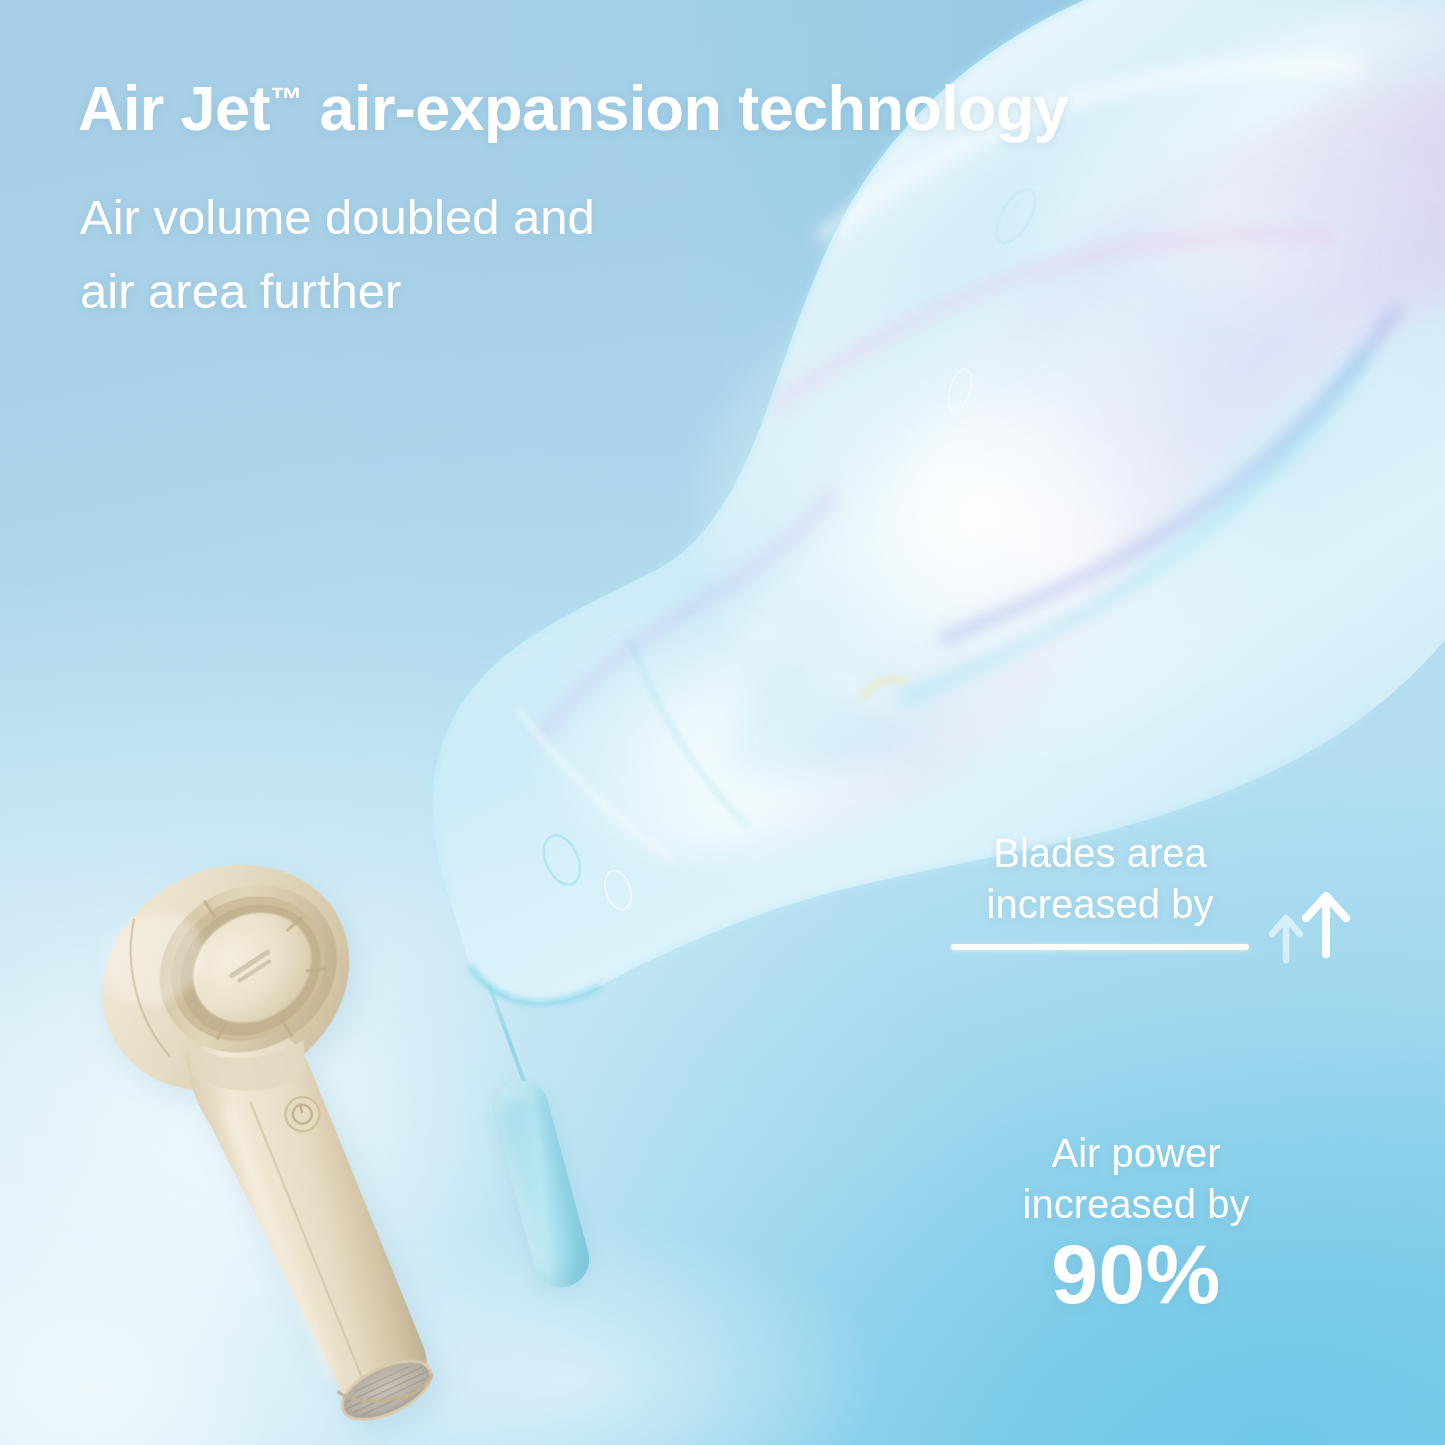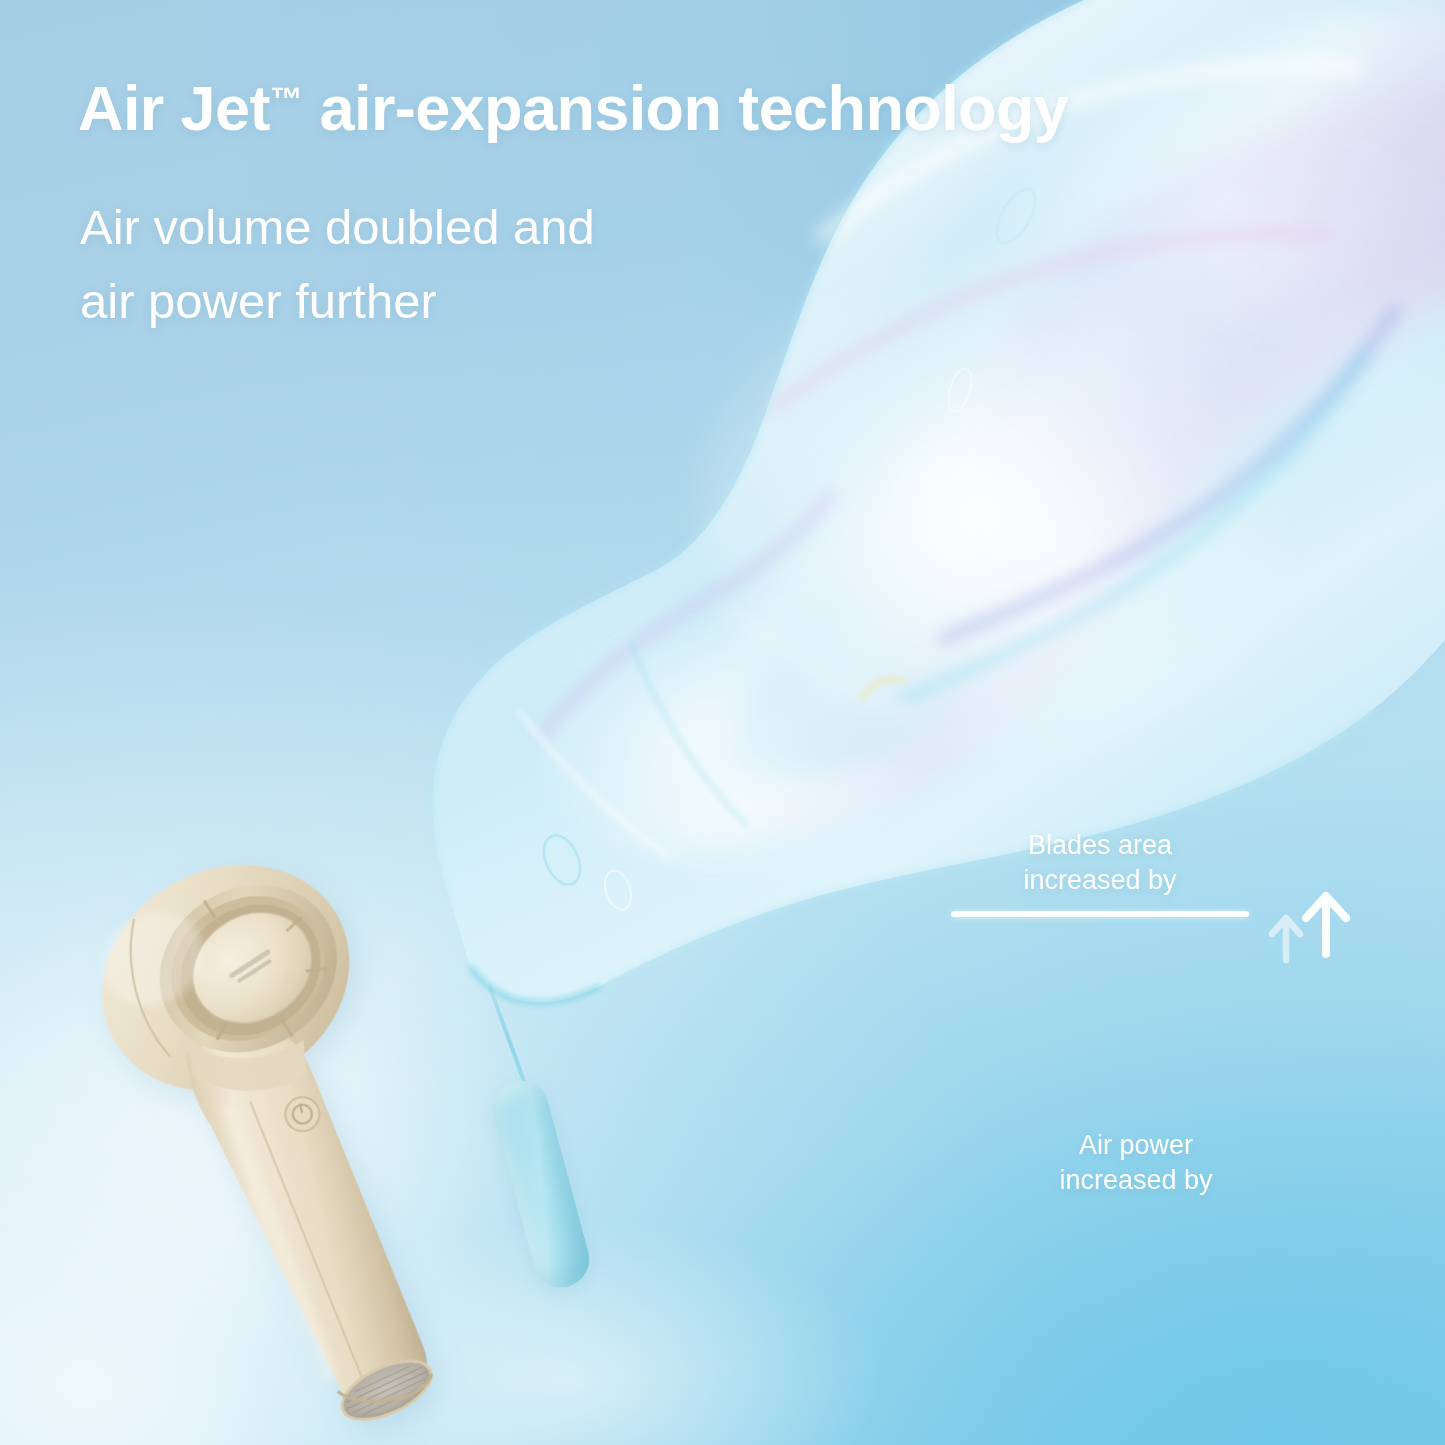--- a/index.html
+++ b/index.html
@@ -83,34 +83,34 @@
     text-shadow:0 2px 10px rgba(90,150,180,0.20);
   }
   .headline .tm {
     font-size:0.52em;
     vertical-align:0.62em;
     font-weight:600;
     letter-spacing:0;
   }
   .subhead {
     position:absolute;
-    left:80px; top:190px;
+    left:80px; top:180px;
     color:#ffffff;
     font-size:49px;
     font-weight:350;
     line-height:1.52;
     text-shadow:0 2px 10px rgba(90,150,180,0.18);
   }
   .subhead div { white-space:nowrap; }
 
   
   .stat { position:absolute; color:#ffffff; text-align:center; }
 
   .stat .caption {
-    font-size:27px;
+    font-size:40px;
     font-weight:350;
     line-height:1.28;
     text-shadow:0 2px 9px rgba(90,150,180,0.18);
     white-space:nowrap;
   }
   .stat .value {
     font-size:84px;
     font-weight:700;
     line-height:1.05;
     letter-spacing:0.5px;
@@ -368,32 +368,33 @@
 
         <path d="M 168,540 C 184,562 250,570 264,544" fill="none" stroke="#c3b392" stroke-width="3"></path>
       </g>
     </svg>
   </div>
 
   <div class="headline"><span>Air Jet</span><span class="tm">™</span><span> air-expansion technology</span></div>
 
   <div class="subhead">
     <div>Air volume doubled and</div>
-    <div>air power further</div>
+    <div>air area further</div>
   </div>
 
   <div class="stat" id="stat-blades">
     <div class="caption">Blades area</div>
     <div class="caption">increased by</div>
     <div class="rule"></div>
   </div>
 
   <div class="stat" id="stat-power">
     <div class="caption">Air power</div>
     <div class="caption">increased by</div>
+    <div class="value">90%</div>
   </div>
 
   <div id="arrows">
     <svg viewBox="0 0 100 84">
 
       <g opacity="0.55" stroke="#ffffff" stroke-width="6.5" stroke-linecap="round" stroke-linejoin="round" fill="none">
         <line x1="26" y1="76" x2="26" y2="36"></line>
         <polyline points="12,50 26,34 40,50"></polyline>
       </g>
 

